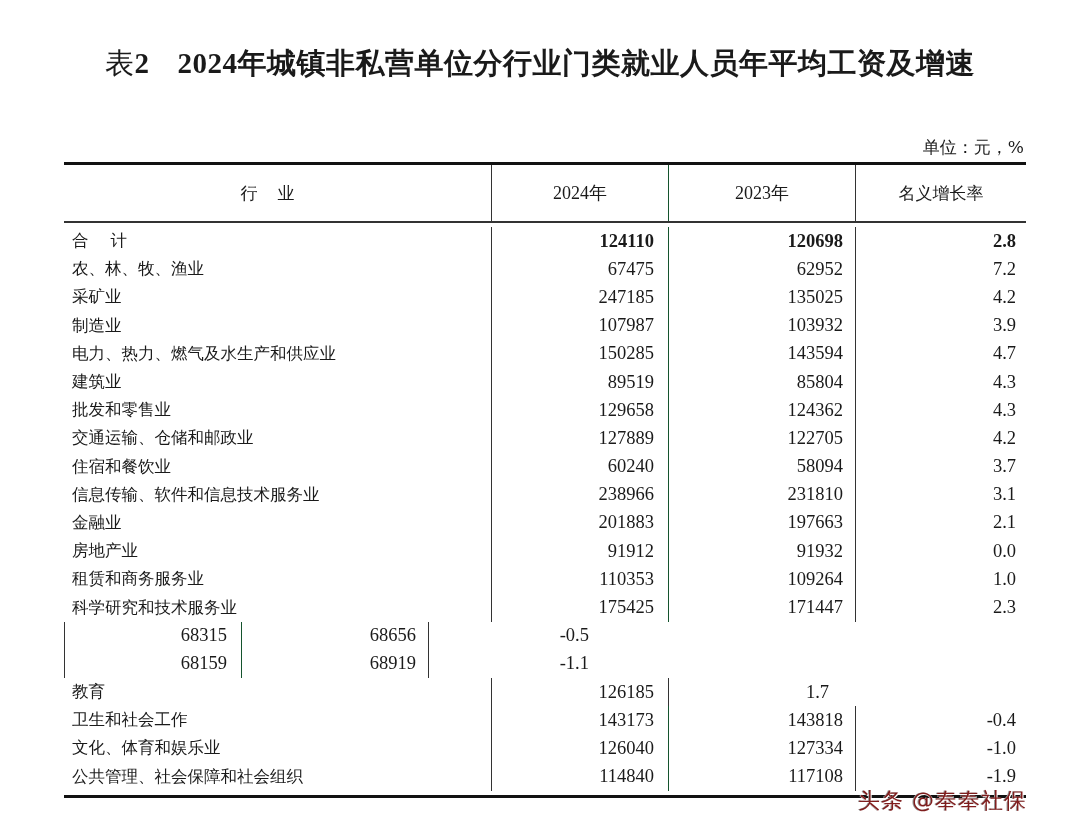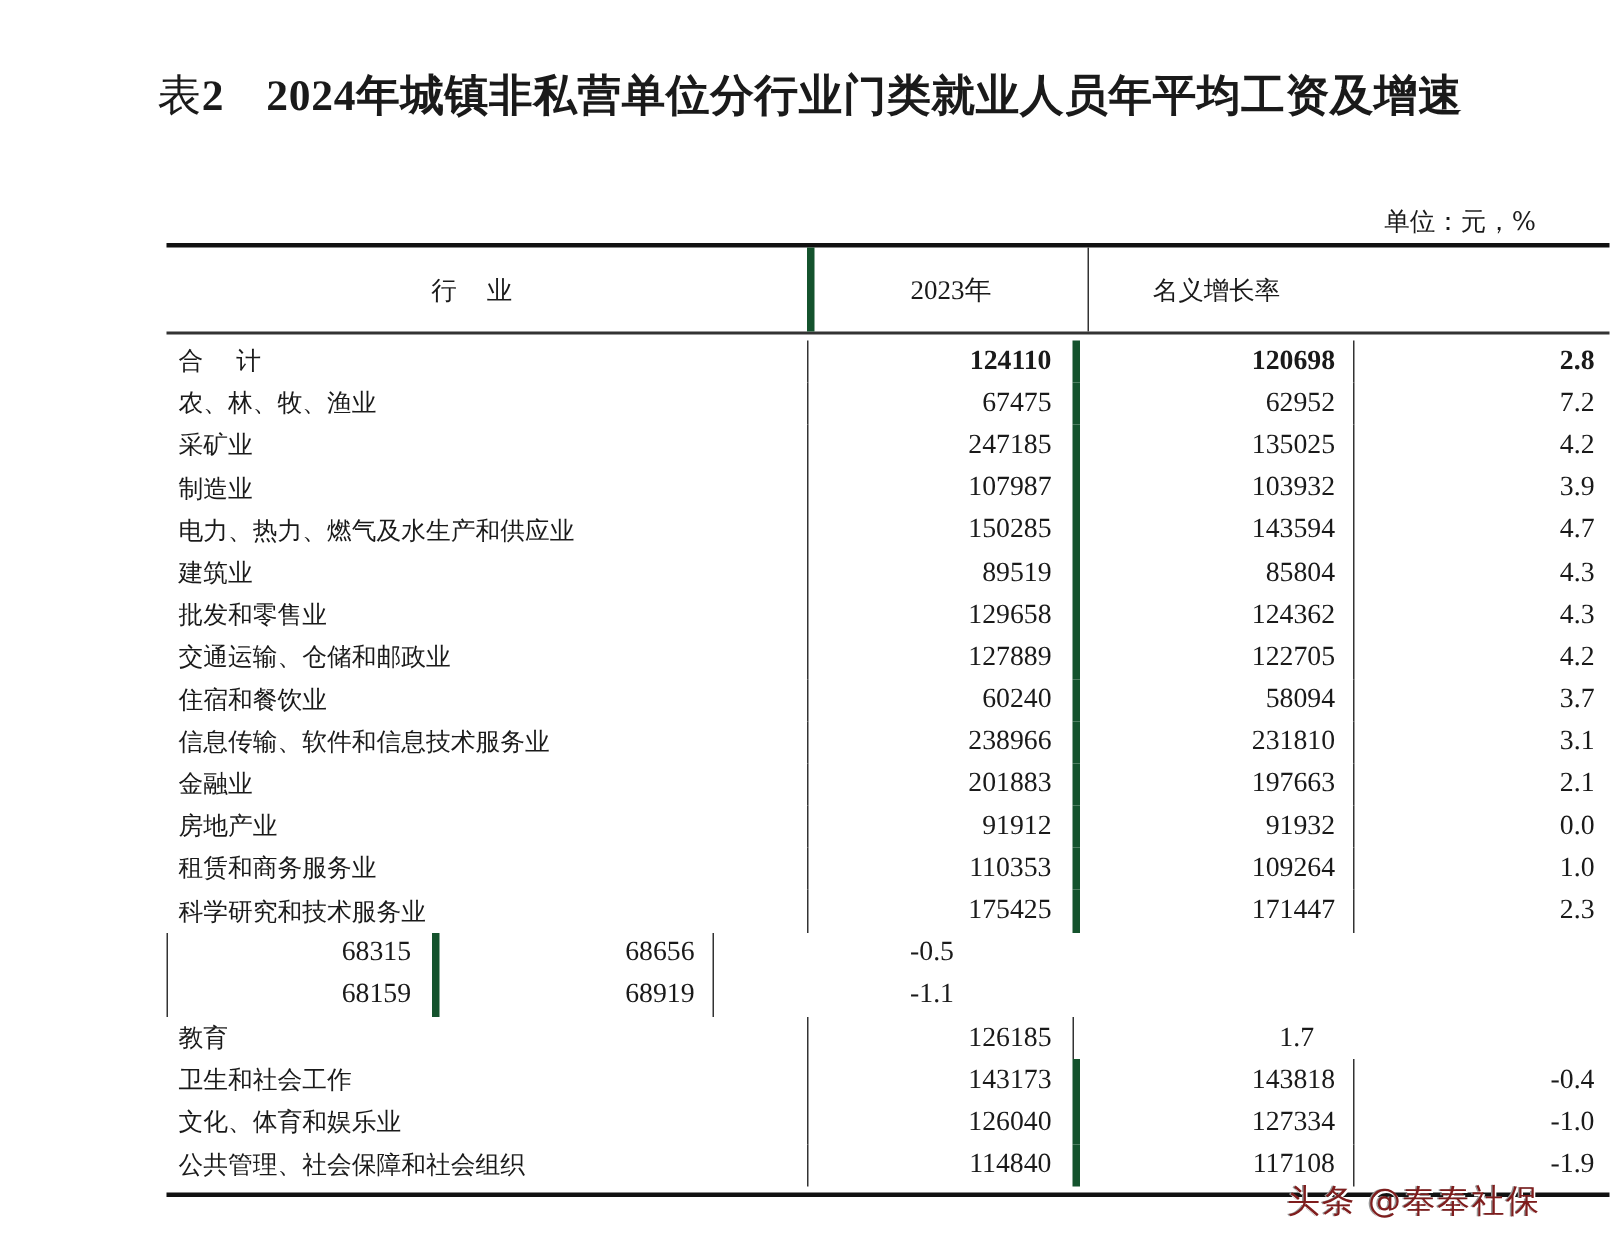--- a/index.html
+++ b/index.html
@@ -10,29 +10,29 @@
   .title {
     position: absolute; top: 44px; left: 0; width: 1080px; text-align: center;
     font-size: 29px; letter-spacing: 0.5px;
   }
   .title .num { font-family: "Liberation Serif", serif; font-weight: bold; }
   .title .tab { display: inline-block; width: 28px; }
   .unit {
     position: absolute; top: 136px; right: 56px; font-size: 17px;
   }
   .table {
-    position: absolute; left: 64px; top: 162px; width: 962px; margin-left: 47px;
+    position: absolute; left: 64px; top: 162px; width: 962px;
   }
   .rule-thick { height: 3px; background: #111; }
   .rule-thin { height: 2px; background: #333; }
   .hdr { display: flex; height: 56px; align-items: center; }
   .col { box-sizing: border-box; height: 100%; display: flex; align-items: center; }
   .c0 { width: 427px; padding-left: 8px; }
   .c1 { width: 177px; border-left: 1px solid #333; justify-content: flex-end; padding-right: 14px; }
-  .c2 { width: 187px; border-left: 5px solid #14532d; justify-content: flex-end; padding-right: 12px; }
+  .c2 { width: 187px; border-left: 1px solid #14532d; justify-content: flex-end; padding-right: 12px; }
   .c3 { width: 171px; border-left: 1px solid #333; justify-content: flex-end; padding-right: 10px; }
   .hdr .col { justify-content: center; padding: 0; font-size: 17px; }
   .hdr .c0 { letter-spacing: 20px; }
   .hdr .year { font-family: "Liberation Serif", serif; font-size: 18px; }
   .body { padding-top: 4px; padding-bottom: 4px; }
   .row { display: flex; height: 28.2px; font-size: 17px; }
   .row .c0 { font-family: Liberation Mono, monospace; font-size: 16.5px; }
   .row .num { font-family: "Liberation Serif", serif; font-size: 18.5px; }
   .row.total .num { font-weight: bold; }
   .row.total .c0 { letter-spacing: 22px; }
@@ -48,20 +48,21 @@
 <div class="title">
   <span>表</span><span class="num">2</span><span class="tab"></span><span class="num">2024年城镇非私营单位分行业门类就业人员年平均工资及增速</span>
 </div>
 
 <div class="unit">单位：元，%</div>
 
 <div class="table">
   <div class="rule-thick"></div>
   <div class="hdr">
     <div class="col c0">行业</div>
+    <div class="col c1 year">2024年</div>
     <div class="col c2 year">2023年</div>
     <div class="col c3">名义增长率</div>
   </div>
   <div class="rule-thin"></div>
   <div class="body" id="table-body">
       <div class="row total">
         <div class="col c0">合计</div>
         <div class="col c1 num">124110</div>
         <div class="col c2 num">120698</div>
         <div class="col c3 num">2.8</div>

